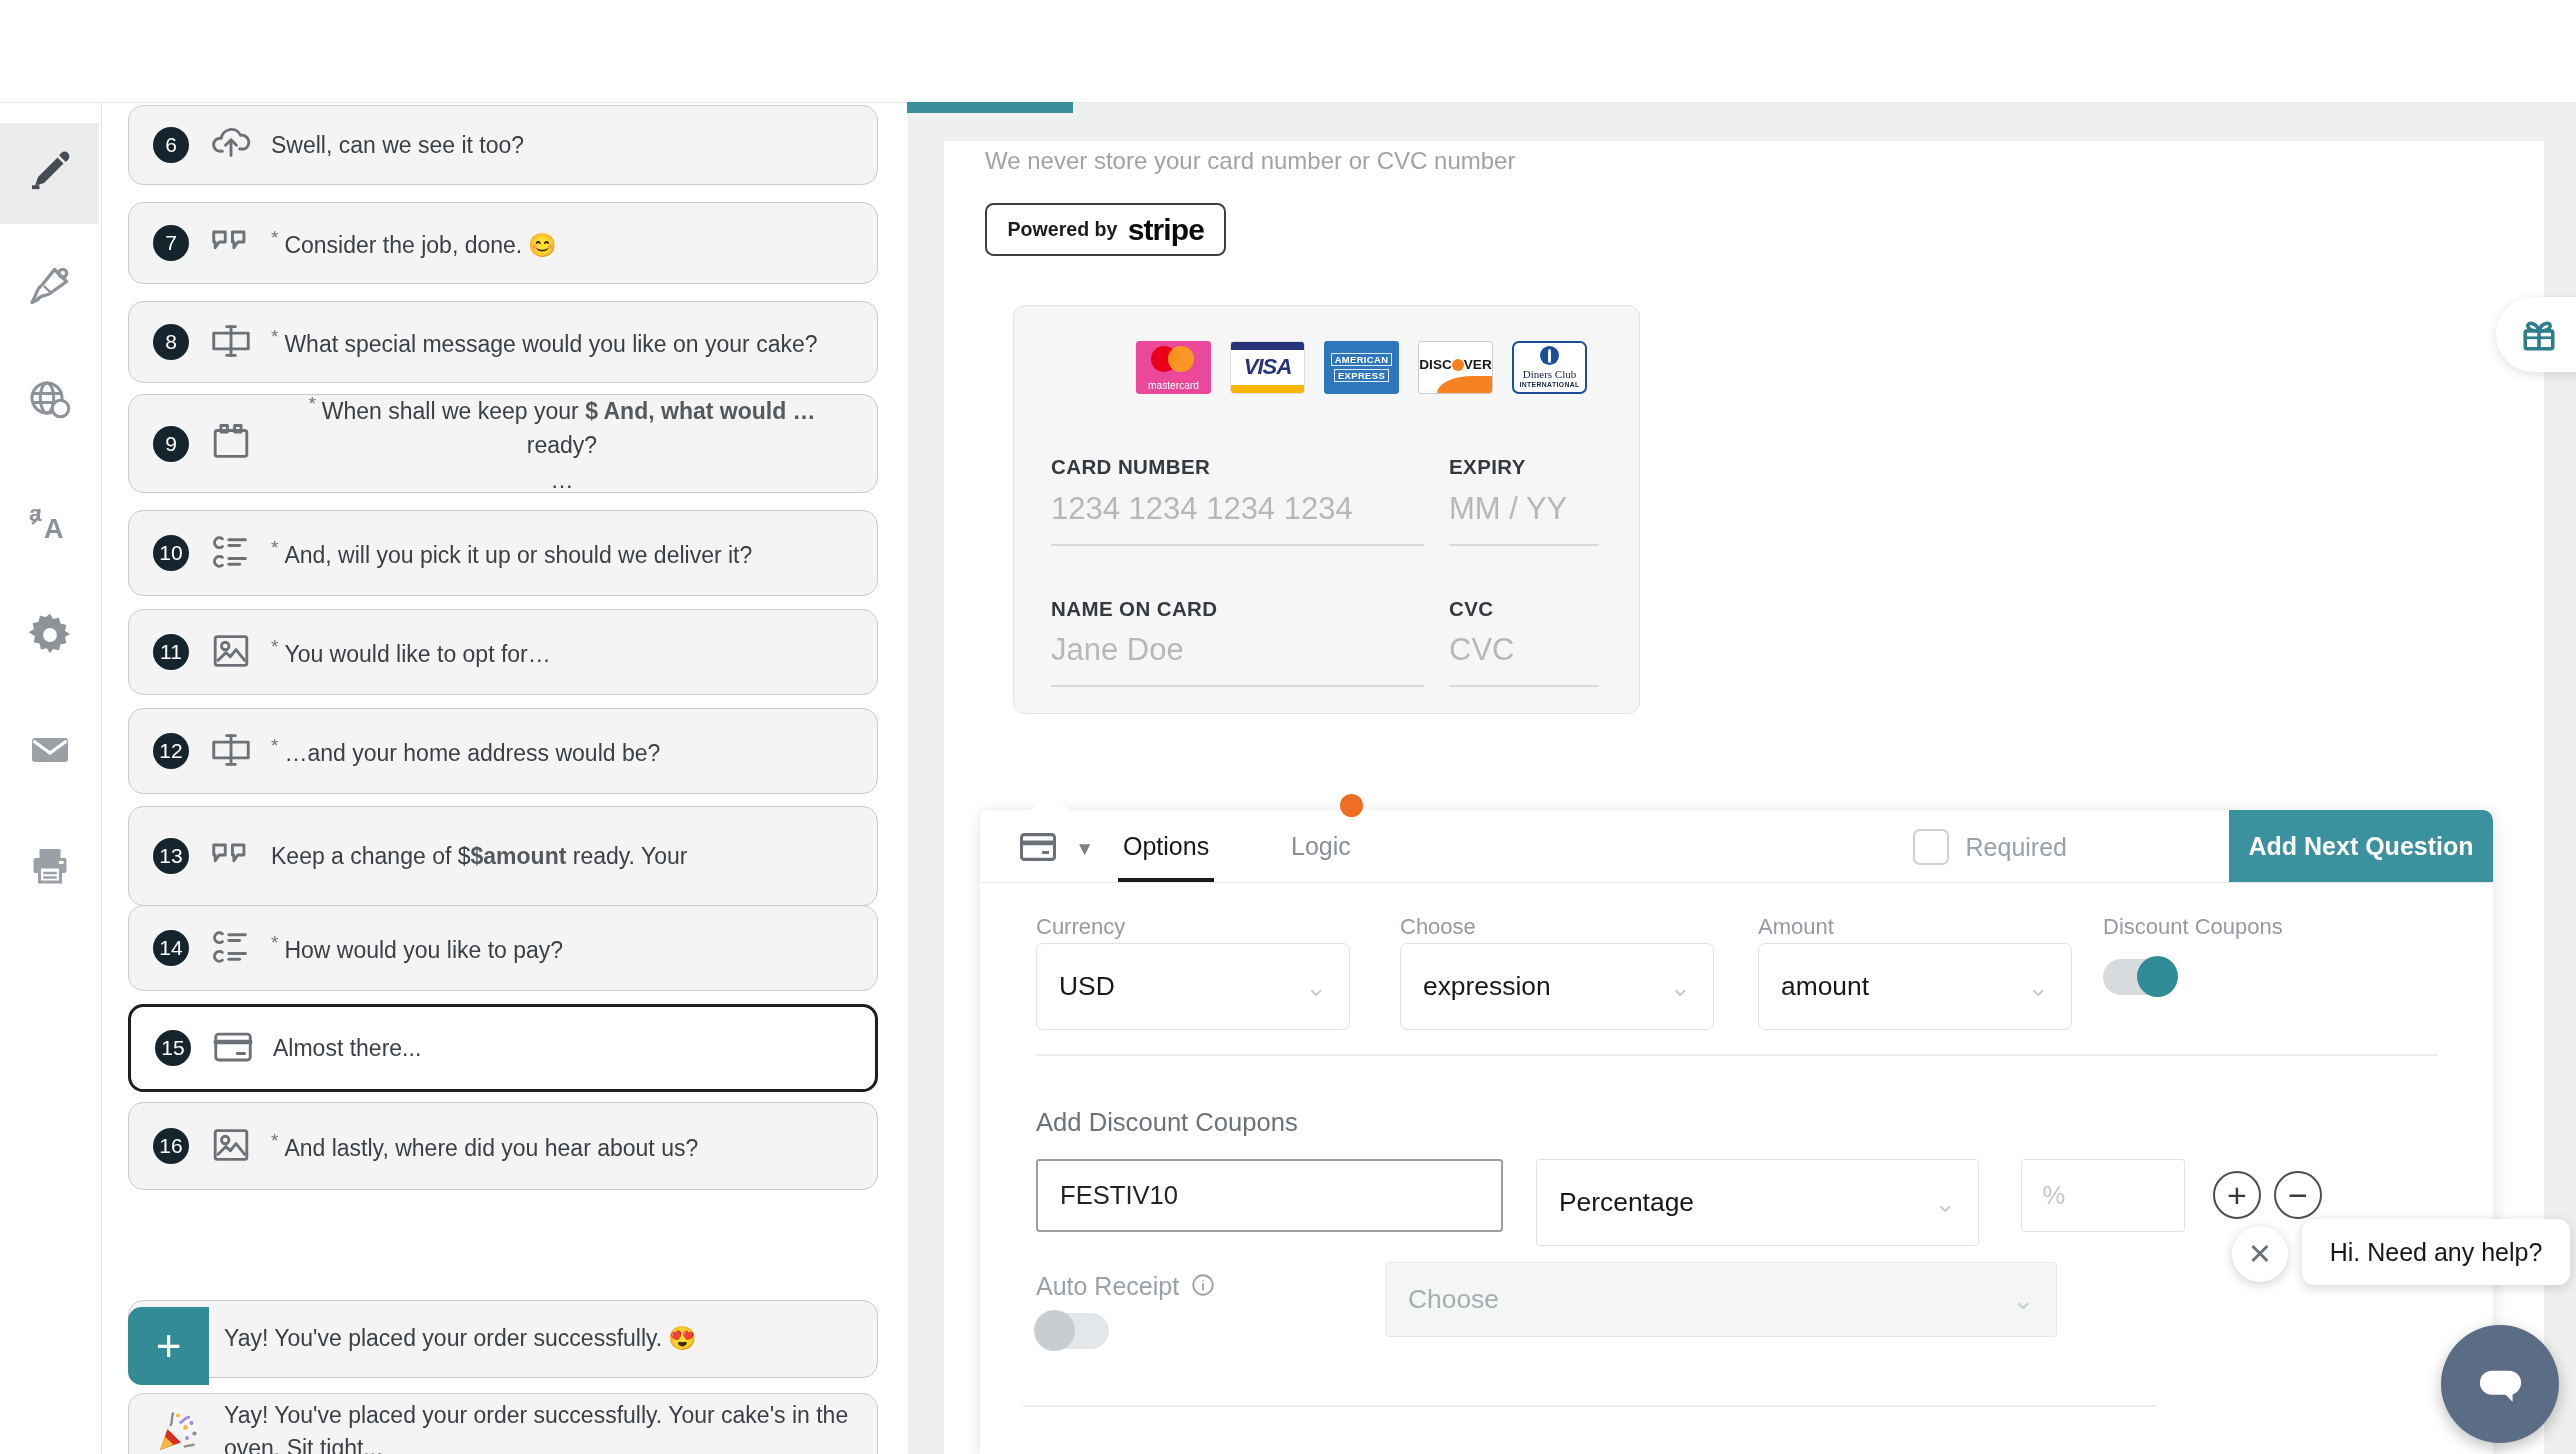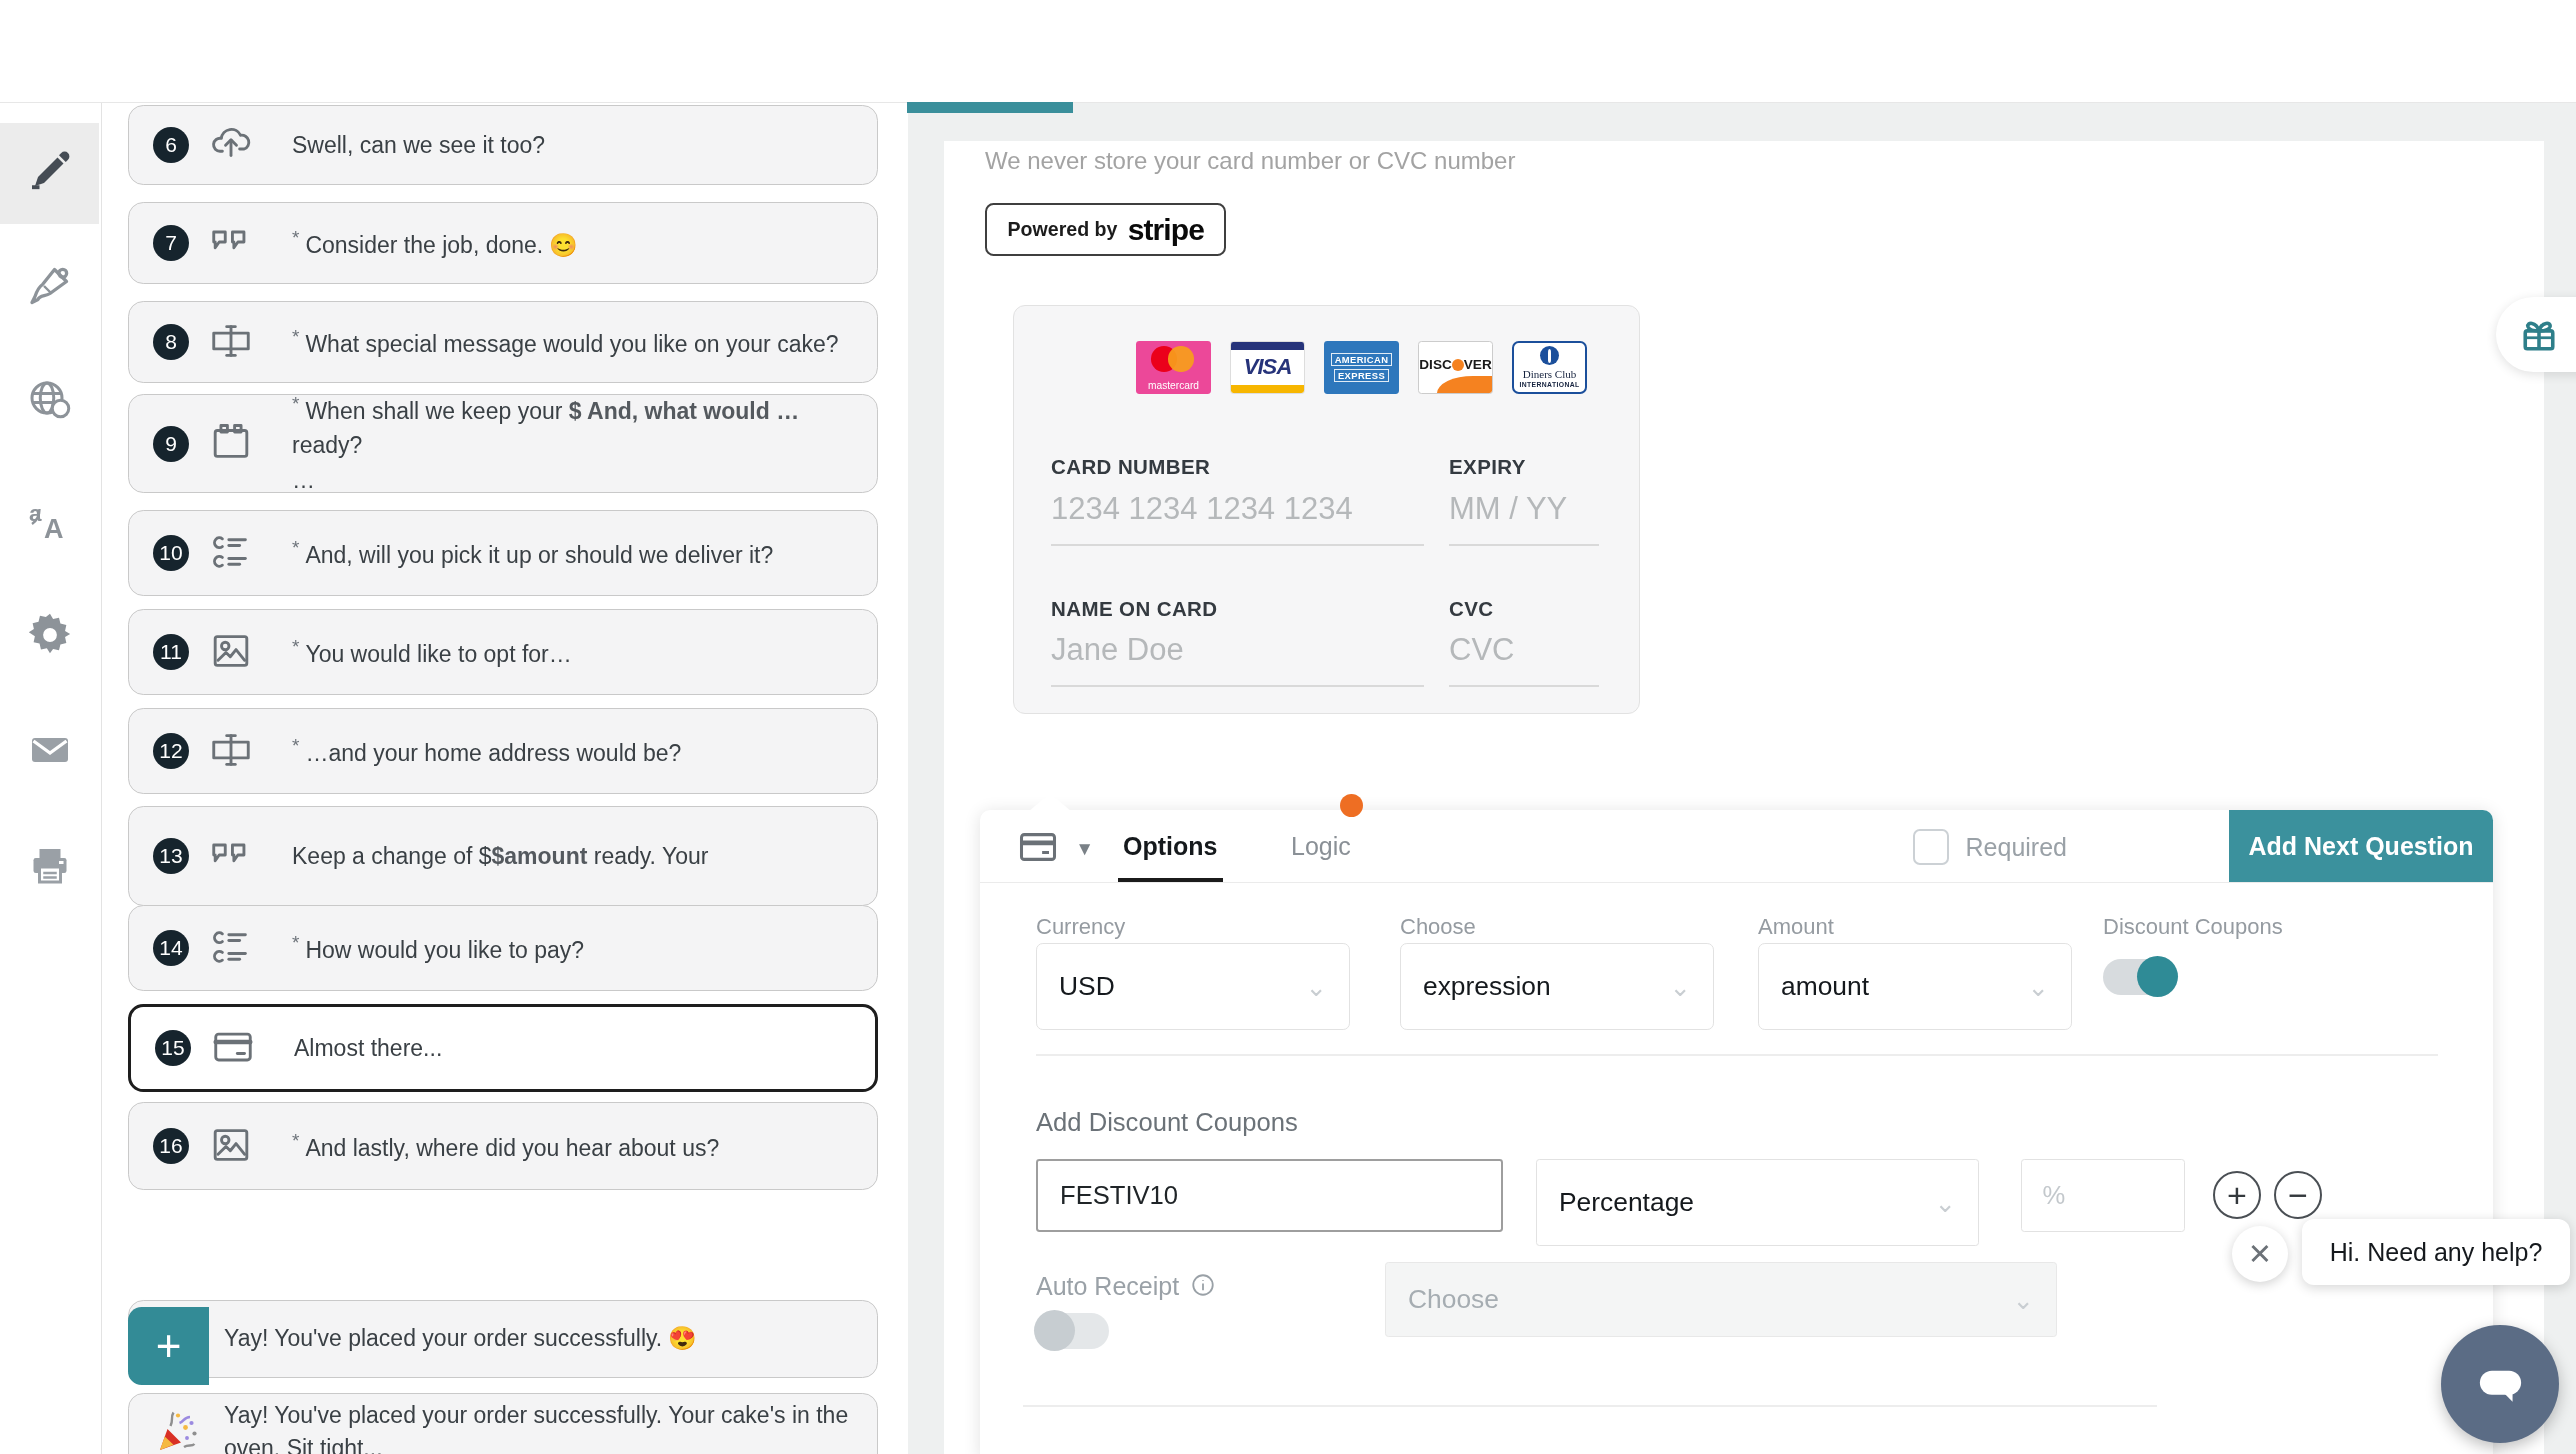--- a/index.html
+++ b/index.html
@@ -29,21 +29,21 @@
   #rail{left:0;top:102px;width:101px;height:1352px;background:#fff;border-right:1.7px solid #e3e3e3;z-index:30;}
   #rail-active-bg{left:0;top:21px;width:99px;height:101px;background:#ececec;}
   .rail-item{position:absolute;left:0;width:99px;height:94px;display:flex;align-items:center;justify-content:center;cursor:pointer;}
 
   
   #list-region{left:101px;top:102px;width:807px;height:1352px;background:#fff;overflow:hidden;}
   .qcard{position:absolute;left:27px;width:750px;background:#f4f4f5;border:1.7px solid #c9c9c9;border-radius:15.3px;box-sizing:border-box;display:flex;align-items:center;padding:0 24px;cursor:pointer;}
   .qcard.selected{background:#fff;border:3px solid #1e1e1e;}
   .q-badge{width:36px;height:36px;border-radius:50%;background:#16242d;color:#fff;font-size:21px;display:flex;align-items:center;justify-content:center;flex:0 0 36px;}
   .q-icon{width:49px;margin-left:17px;flex:0 0 49px;display:flex;align-items:center;justify-content:center;}
-  .q-text{margin-left:37px;font-size:23px;color:#3a4045;line-height:1.5;}
+  .q-text{margin-left:16px;font-size:23px;color:#3a4045;line-height:1.5;text-align:center;}
   .q-text b{font-weight:700;color:#54595e;}
   .q-star{color:#6d737a;font-size:19px;vertical-align:super;margin-right:6px;}
   #add-q-row{left:128px;top:1307px;width:750px;height:78px;z-index:5;}
   #add-q-plus{position:absolute;left:0;top:0;width:81px;height:78px;background:#338b96;border-radius:13.6px 0 0 13.6px;color:#fff;font-size:44px;display:flex;align-items:center;justify-content:center;cursor:pointer;}
   #add-q-body{position:absolute;left:81px;top:0;width:669px;height:78px;background:#fff;border:1.7px solid #d3e7ea;border-left:none;border-radius:0 13.6px 13.6px 0;box-sizing:border-box;display:flex;align-items:center;}
   #add-q-label{margin-left:36px;font-size:25.6px;color:#23282c;}
   #add-q-kebab{position:absolute;right:19px;top:20.5px;display:flex;flex-direction:column;gap:5.1px;cursor:pointer;padding:3.4px;}
   #add-q-kebab i{width:4.3px;height:4.3px;background:#565c62;border-radius:50%;display:block;}
   .endcard{position:absolute;left:27px;width:750px;background:#f4f4f5;border:1.7px solid #c9c9c9;border-radius:15.3px;box-sizing:border-box;display:flex;align-items:center;padding:0 24px;cursor:pointer;}
   .end-icon{width:49px;flex:0 0 49px;display:flex;align-items:center;justify-content:center;}
@@ -84,21 +84,21 @@
   .pay-line{position:absolute;height:1.7px;background:#d9d9d9;}
 
   
   #opt-panel{left:980px;top:810px;width:1513px;height:648px;background:#fff;border-radius:10.2px 10.2px 0 0;box-shadow:0 2.6px 17px rgba(0,0,0,.12);}
   #opt-notch{left:1028px;top:793px;width:0;height:0;border-left:22px solid transparent;border-right:22px solid transparent;border-bottom:19px solid #fff;z-index:6;}
   #orange-dot{left:1340px;top:794px;width:23px;height:23px;border-radius:50%;background:#ee6e23;z-index:7;}
   #opt-header{left:980px;top:810px;width:1513px;height:73px;border-bottom:1.7px solid #ebebeb;box-sizing:border-box;}
   #qtype-btn{position:absolute;left:36px;top:15.3px;display:flex;align-items:center;gap:15.3px;cursor:pointer;}
   #qtype-caret{font-size:19px;color:#7a8187;}
   .tab{position:absolute;top:0;height:72px;display:flex;align-items:center;font-size:25px;cursor:pointer;color:#8a9096;}
-  #tab-options{left:143px;font-weight:700;color:#15191c;}
+  #tab-options{left:143px;font-weight:400;color:#15191c;}
   #tab-options::after{content:"";position:absolute;left:-5.1px;right:-5.1px;bottom:0;height:4.3px;background:#1b1b1b;}
   #tab-logic{left:311px;}
   #required-wrap{position:absolute;right:426px;top:19px;display:flex;align-items:center;gap:17px;cursor:pointer;}
   #required-box{width:32px;height:32px;border:2.1px solid #ccd1d5;border-radius:6.8px;background:#fff;}
   #required-label{font-size:25px;color:#9aa1a7;}
   #add-next-btn{position:absolute;right:0;top:0;width:264px;height:72px;background:#3b919d;border-radius:0 10.2px 0 0;color:#fff;font-size:25px;font-weight:600;display:flex;align-items:center;justify-content:center;cursor:pointer;}
   .fld-label{position:absolute;font-size:22px;color:#959ba1;}
   .sel{position:absolute;height:87px;background:#fff;border:1.7px solid #e2e2e2;border-radius:6.8px;box-sizing:border-box;display:flex;align-items:center;padding:0 22px;cursor:pointer;}
   .sel .val{font-size:26.4px;color:#15191d;}
   .sel .caret{margin-left:auto;color:#c9ced2;font-size:25.6px;}

